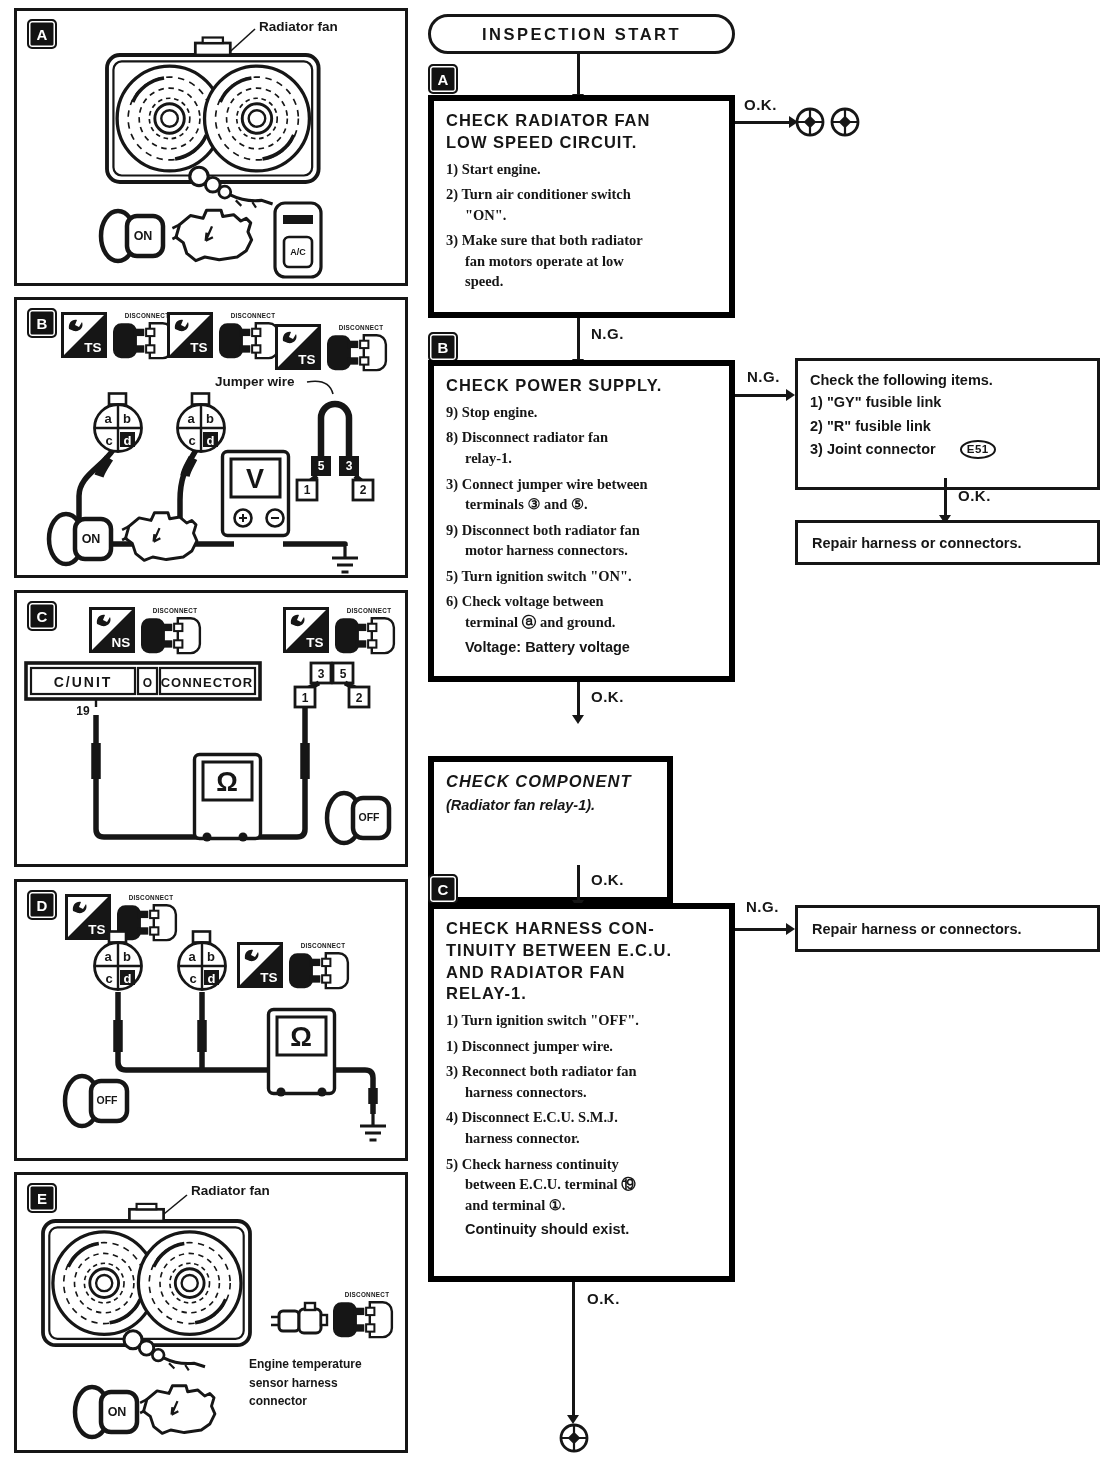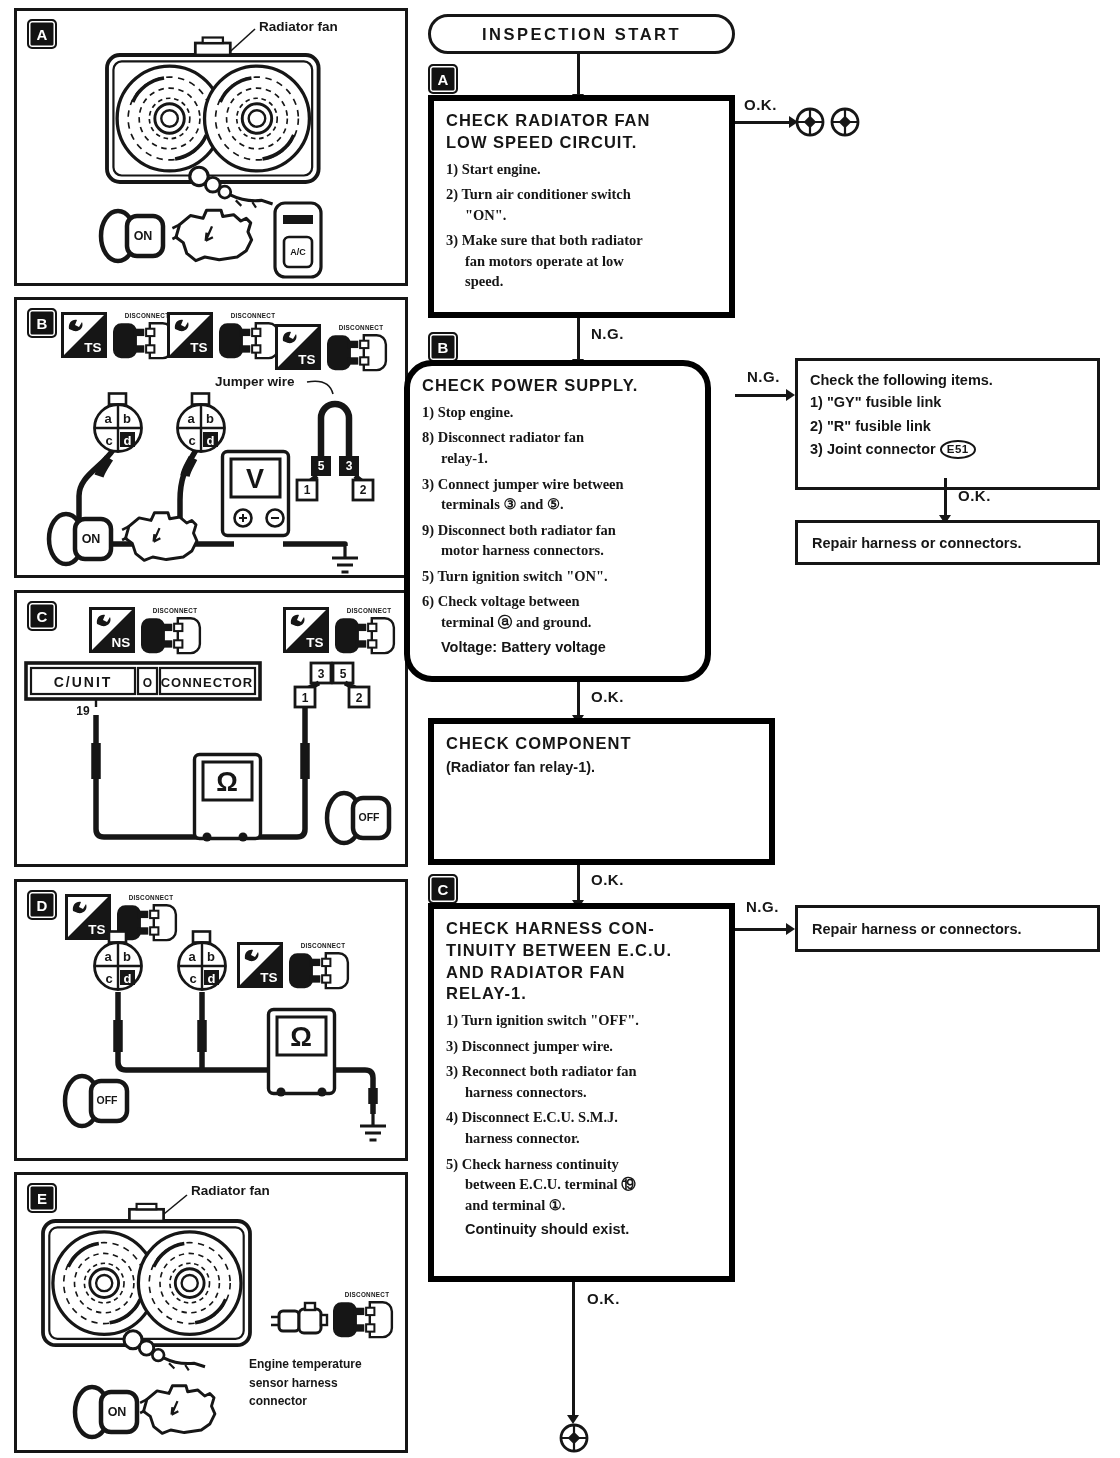--- a/index.html
+++ b/index.html
@@ -19,21 +19,21 @@
            text-indent:-19px;padding-left:19px;margin-top:5px;font-family:Liberation Serif, serif;}
   .fbox .r{font-size:14.5px;font-weight:700;line-height:1.42;margin-top:4px;padding-left:19px;}
   .pill{position:absolute;border:3px solid #161616;border-radius:22px;background:#fff;box-sizing:border-box;
         display:flex;align-items:center;justify-content:center;font-size:16.5px;font-weight:700;letter-spacing:2.5px;}
   .rbox{position:absolute;border:3px solid #161616;background:#fff;box-sizing:border-box;
         display:flex;align-items:center;padding-left:14px;font-size:14.5px;font-weight:700;text-align:center;}
   .sidebox{position:absolute;border:3px solid #161616;background:#fff;box-sizing:border-box;padding:8px 12px;}
   .sidebox .t{font-size:14.5px;font-weight:700;line-height:1.55;}
   .sidebox .it{font-size:14.5px;font-weight:700;line-height:1.62;}
   .badge{display:inline-block;border:2.6px solid #161616;border-radius:50%;padding:0 5px;font-size:11.5px;
-         line-height:15px;font-weight:700;letter-spacing:.5px;vertical-align:1px;}
+         line-height:15px;font-weight:700;letter-spacing:.5px;vertical-align:1px;margin-left:20px;}
   
   .varrow{position:absolute;width:2.6px;background:#161616;}
   .varrow::after{content:"";position:absolute;bottom:-8px;left:50%;transform:translateX(-50%);
                  border-style:solid;border-width:9px 6px 0 6px;border-color:#161616 transparent transparent transparent;}
   .harrow{position:absolute;height:2.6px;background:#161616;}
   .harrow::after{content:"";position:absolute;right:-8px;top:50%;transform:translateY(-50%);
                  border-style:solid;border-width:6px 0 6px 9px;border-color:transparent transparent transparent #161616;}
   .flabel{position:absolute;font-weight:700;font-size:15px;letter-spacing:.5px;}
   .note{position:absolute;font-weight:700;font-size:12px;line-height:1.55;white-space:pre-line;}
   
@@ -402,23 +402,23 @@
   <div class="harrow" style="left:735px;top:121px;width:55px;"></div>
   <svg width="70" height="32" style="position:absolute;left:794px;top:106px;">
     <use href="#ccross-sym" transform="translate(16,16)"></use>
     <use href="#ccross-sym" transform="translate(51,16)"></use>
   </svg>
 
   <div class="varrow" style="left:577px;top:318px;height:42px;"></div>
   <div class="flabel" style="left:591px;top:325px;">N.G.</div>
 
   <div class="chip" style="left:428px;top:332px;">B</div>
-  <div class="fbox" style="left:404px;top:360px;width:307px;height:322px;border-radius:28px;">
+  <div class="fbox" style="left:428px;top:360px;width:307px;height:322px;">
     <div class="t">CHECK POWER SUPPLY.</div>
-    <div class="s">1) Stop engine.</div>
+    <div class="s">9) Stop engine.</div>
     <div class="s">8) Disconnect radiator fan
 relay-1.</div>
     <div class="s">3) Connect jumper wire between
 terminals ③ and ⑤.</div>
     <div class="s">9) Disconnect both radiator fan
 motor harness connectors.</div>
     <div class="s">5) Turn ignition switch "ON".</div>
     <div class="s">6) Check voltage between
 terminal ⓐ and ground.</div>
     <div class="r">Voltage:  Battery voltage</div>
@@ -437,35 +437,35 @@
   </div>
   <div class="varrow" style="left:944px;top:478px;height:38px;"></div>
   <div class="flabel" style="left:958px;top:487px;">O.K.</div>
   <div class="rbox" style="left:795px;top:520px;width:305px;height:45px;">
     <span>Repair harness or connectors.</span>
   </div>
 
   <div class="varrow" style="left:577px;top:682px;height:34px;"></div>
   <div class="flabel" style="left:591px;top:688px;">O.K.</div>
 
-  <div class="fbox" style="left:428px;top:718px;width:347px;height:147px;">
+  <div class="fbox" style="left:428px;top:756px;width:245px;height:147px;font-style:italic;">
     <div class="t">CHECK COMPONENT</div>
     <div class="r" style="padding-left:0;margin-top:2px;">(Radiator fan relay-1).</div>
   </div>
   <div class="varrow" style="left:577px;top:865px;height:36px;"></div>
   <div class="flabel" style="left:591px;top:871px;">O.K.</div>
 
   <div class="chip" style="left:428px;top:874px;">C</div>
   <div class="fbox" style="left:428px;top:903px;width:307px;height:379px;">
     <div class="t">CHECK HARNESS CON-
 TINUITY BETWEEN E.C.U.
 AND RADIATOR FAN
 RELAY-1.</div>
     <div class="s">1) Turn ignition switch "OFF".</div>
-    <div class="s">3) Disconnect jumper wire.</div>
+    <div class="s">1) Disconnect jumper wire.</div>
     <div class="s">3) Reconnect both radiator fan
 harness connectors.</div>
     <div class="s">4) Disconnect E.C.U. S.M.J.
 harness connector.</div>
     <div class="s">5) Check harness continuity
 between E.C.U. terminal ⑲
 and terminal ①.</div>
     <div class="r">Continuity should exist.</div>
   </div>
   <div class="flabel" style="left:746px;top:898px;">N.G.</div>

